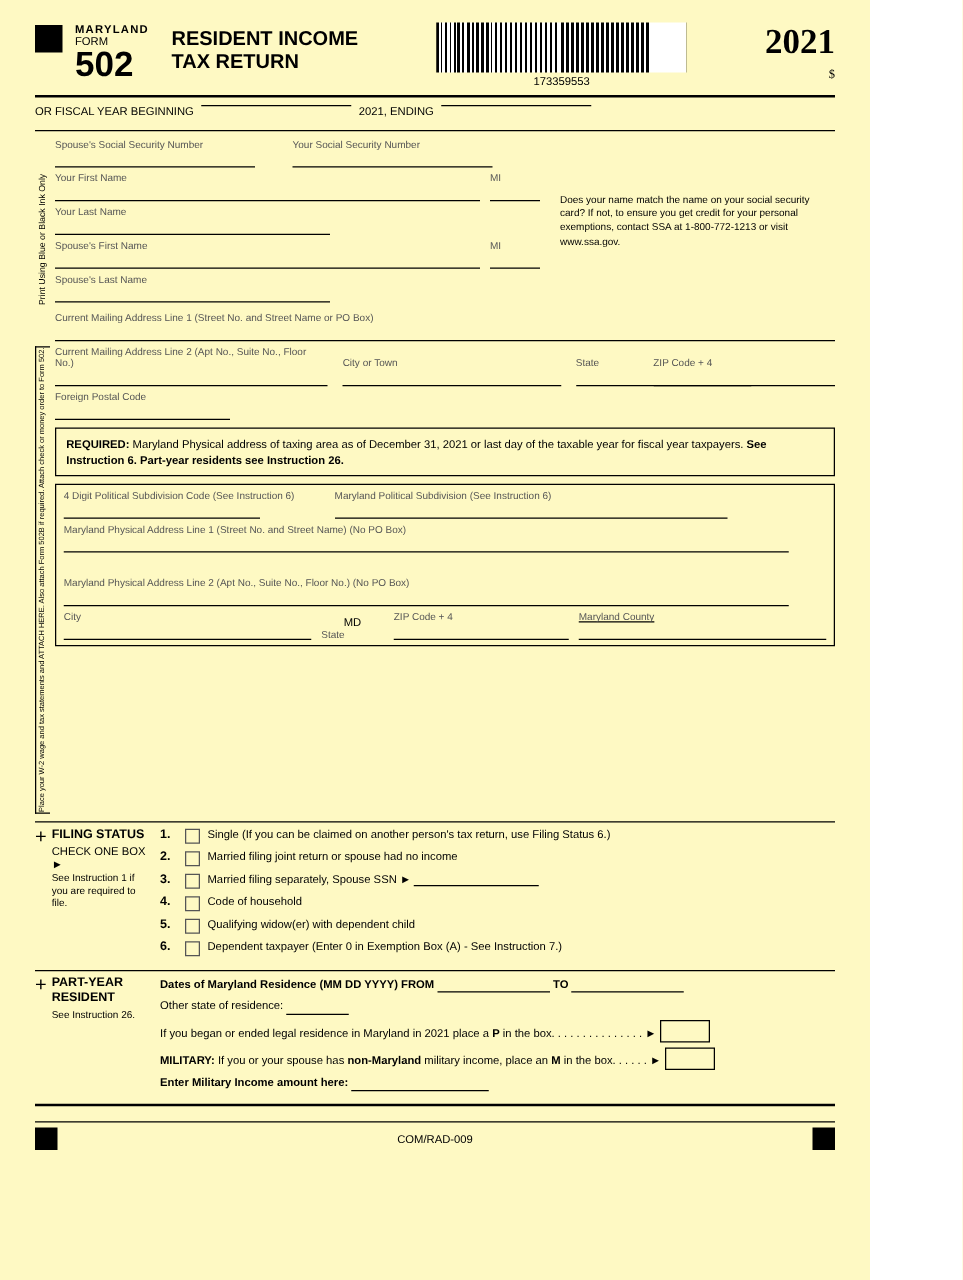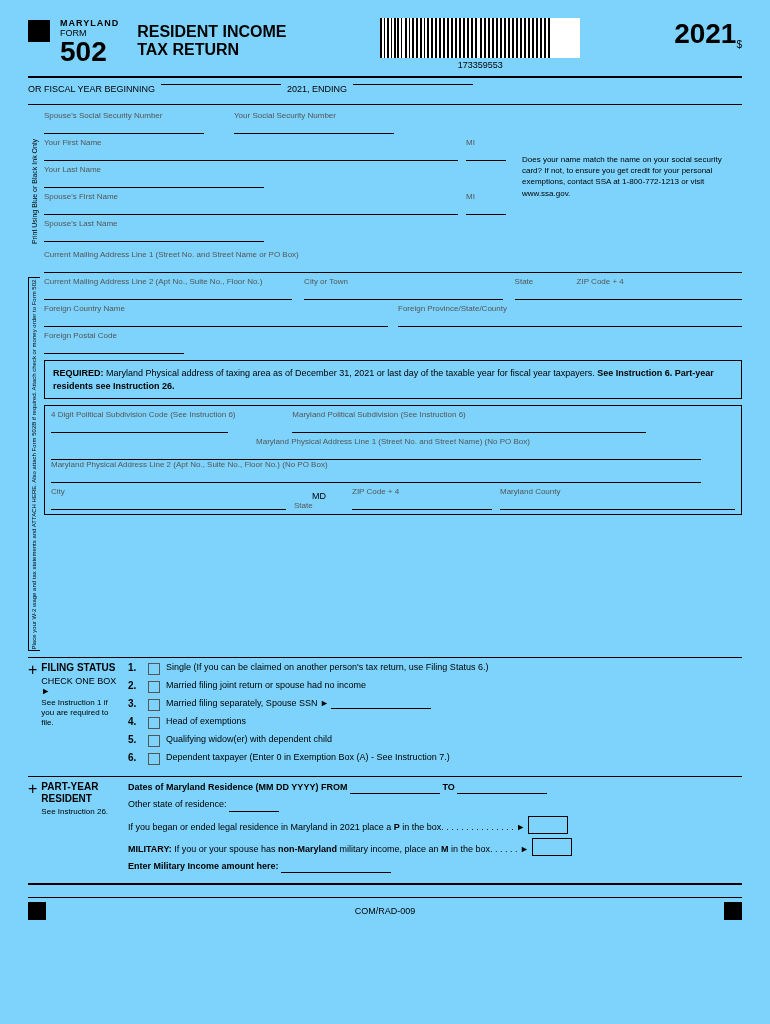--- a/index.html
+++ b/index.html
@@ -6,23 +6,23 @@
     body {
       font-family: Arial, Helvetica, sans-serif;
       font-size: 10px;
       background: #fff;
       color: #000;
       width: 770px;
       min-height: 1024px;
       position: relative;
     }
     .page {
-      width: 770px;
+      width: 696px;
       min-height: 1024px;
-      background: #7dd3fc;
+      background: #fef9c3;
       padding: 18px 28px 26px 28px;
       position: relative;
     }
     
     .header {
       display: flex;
       align-items: flex-start;
       justify-content: space-between;
       margin-bottom: 6px;
     }
@@ -168,22 +168,23 @@
         #000 168px, #000 170px,
         #fff 170px, #fff 200px
       );
     }
     .barcode-num {
       font-size: 9px;
       margin-top: 2px;
     }
     .year-area {
       display: flex;
-      flex-direction: row;
+      flex-direction: column;
       align-items: flex-end;
+      font-family: Liberation Serif, serif;
     }
     .year {
       font-size: 28px;
       font-weight: bold;
     }
     .dollar-sign {
       font-size: 10px;
       margin-top: 4px;
     }
     
@@ -517,30 +518,20 @@
         <div style="width:50px;">
           <div class="field-label">State</div>
           <div class="field-line" style="width:100%;"></div>
         </div>
         <div style="flex:1;">
           <div class="field-label">ZIP Code + 4</div>
           <div class="field-line" style="width:100%;"></div>
         </div>
       </div>
 
-      <div style="display:flex; gap:10px; margin-bottom:4px;">
-        <div style="flex:2;">
-          <div class="field-label">Foreign Country Name</div>
-          <div class="field-line" style="width:100%;"></div>
-        </div>
-        <div style="flex:2;">
-          <div class="field-label">Foreign Province/State/County</div>
-          <div class="field-line" style="width:100%;"></div>
-        </div>
-      </div>
 
       <div style="margin-bottom:4px;">
         <div class="field-label">Foreign Postal Code</div>
         <div class="field-line" style="width:100px;"></div>
       </div>
 
       <div class="required-box">
         <span class="req-bold">REQUIRED:</span><span> Maryland Physical address of taxing area as of December 31, 2021 or last day of the taxable year for fiscal year taxpayers. </span><span style="font-weight:bold;">See Instruction 6. Part-year residents see Instruction 26.</span>
       </div>
 
@@ -550,21 +541,21 @@
           <div style="flex:1;">
             <div class="field-label">4 Digit Political Subdivision Code (See Instruction 6)</div>
             <div class="field-line" style="width:80%;"></div>
           </div>
           <div style="flex:2;">
             <div class="field-label">Maryland Political Subdivision (See Instruction 6)</div>
             <div class="field-line" style="width:80%;"></div>
           </div>
         </div>
 
-        <div style="margin-bottom:0;text-align:center;">
+        <div style="margin-bottom:20px;">
           <div class="field-label">Maryland Physical Address Line 1 (Street No. and Street Name) (No PO Box)</div>
           <div class="field-line" style="width:95%;"></div>
         </div>
 
         <div style="margin-bottom:4px;">
           <div class="field-label">Maryland Physical Address Line 2 (Apt No., Suite No., Floor No.) (No PO Box)</div>
           <div class="field-line" style="width:95%;"></div>
         </div>
 
         <div style="display:flex; gap:8px; align-items:flex-end;">
@@ -573,21 +564,21 @@
             <div class="field-line" style="width:100%;"></div>
           </div>
           <div style="width:50px;">
             <div class="state-label">MD</div>
             <div class="field-label">State</div>
           </div>
           <div style="flex:1;">
             <div class="field-label">ZIP Code + 4</div>
             <div class="field-line" style="width:100%;"></div>
           </div>
-          <div style="flex:2;">
+          <div style="flex:2;text-decoration:underline;">
             <div class="field-label">Maryland County</div>
             <div class="field-line" style="width:100%;"></div>
           </div>
         </div>
       </div>
 
     </div>
   </div>
 
   <div class="filing-section">
@@ -617,21 +608,21 @@
 
       <div class="filing-option">
         <span class="option-num">3.</span>
         <div class="checkbox"></div>
         <span class="option-text">Married filing separately, Spouse SSN ► <span class="spouse-ssn-line"></span></span>
       </div>
 
       <div class="filing-option">
         <span class="option-num">4.</span>
         <div class="checkbox"></div>
-        <span class="option-text">Head of exemptions</span>
+        <span class="option-text">Code of household</span>
       </div>
 
       <div class="filing-option">
         <span class="option-num">5.</span>
         <div class="checkbox"></div>
         <span class="option-text">Qualifying widow(er) with dependent child</span>
       </div>
 
       <div class="filing-option">
         <span class="option-num">6.</span>

